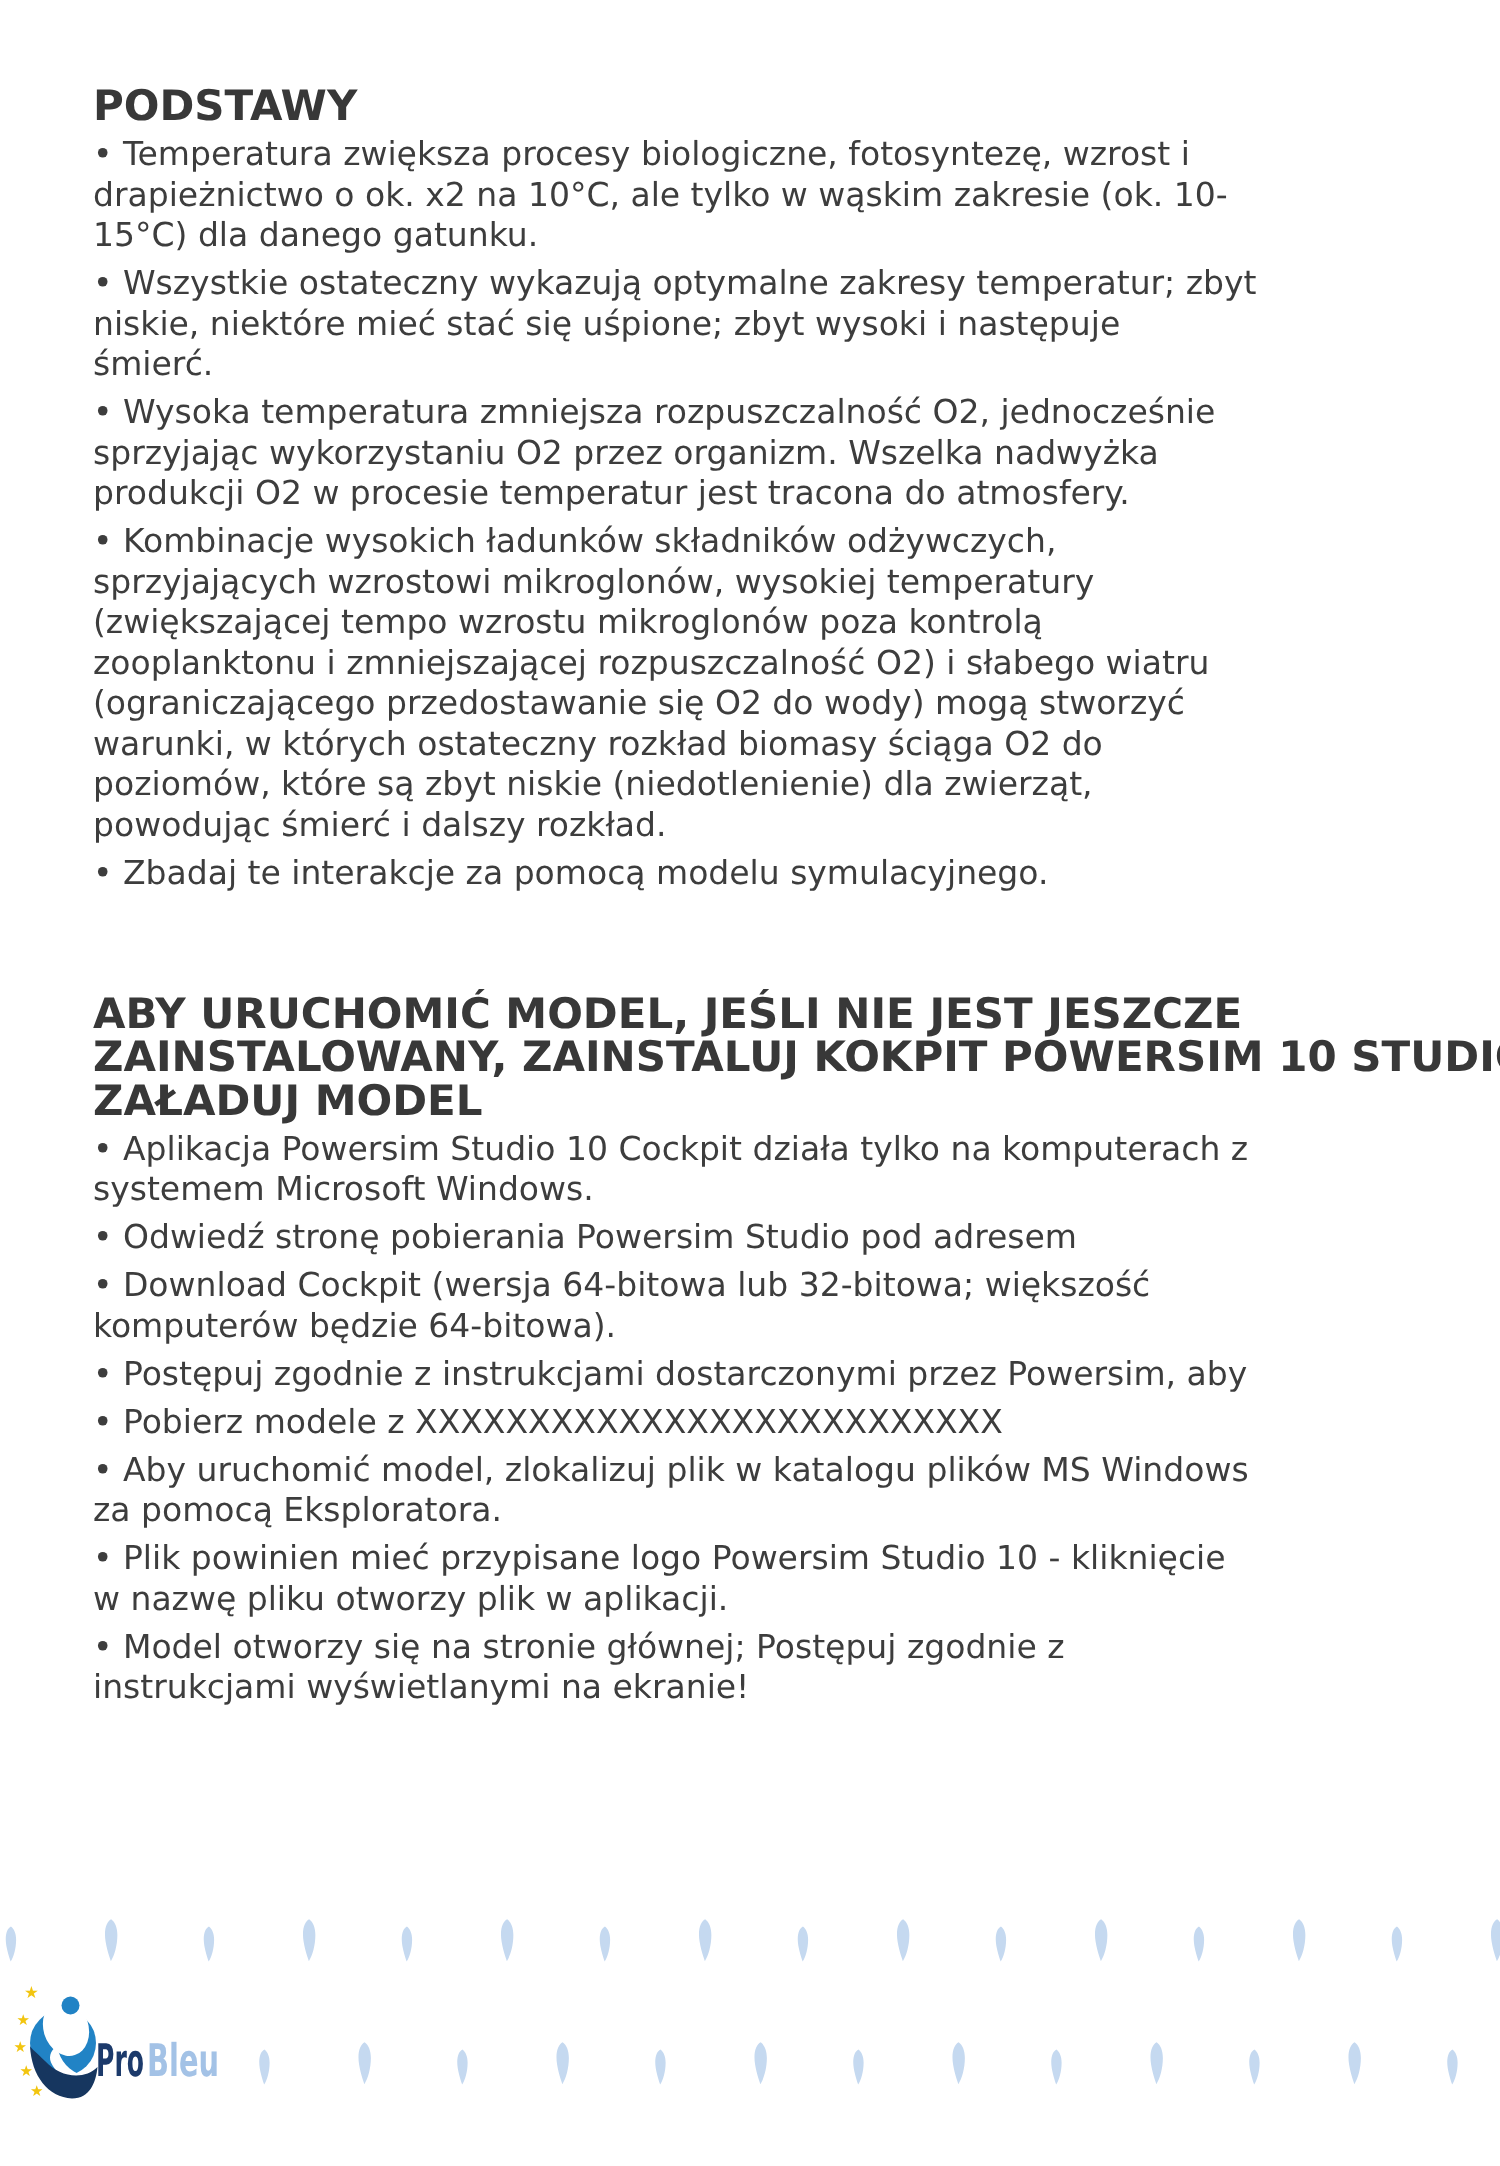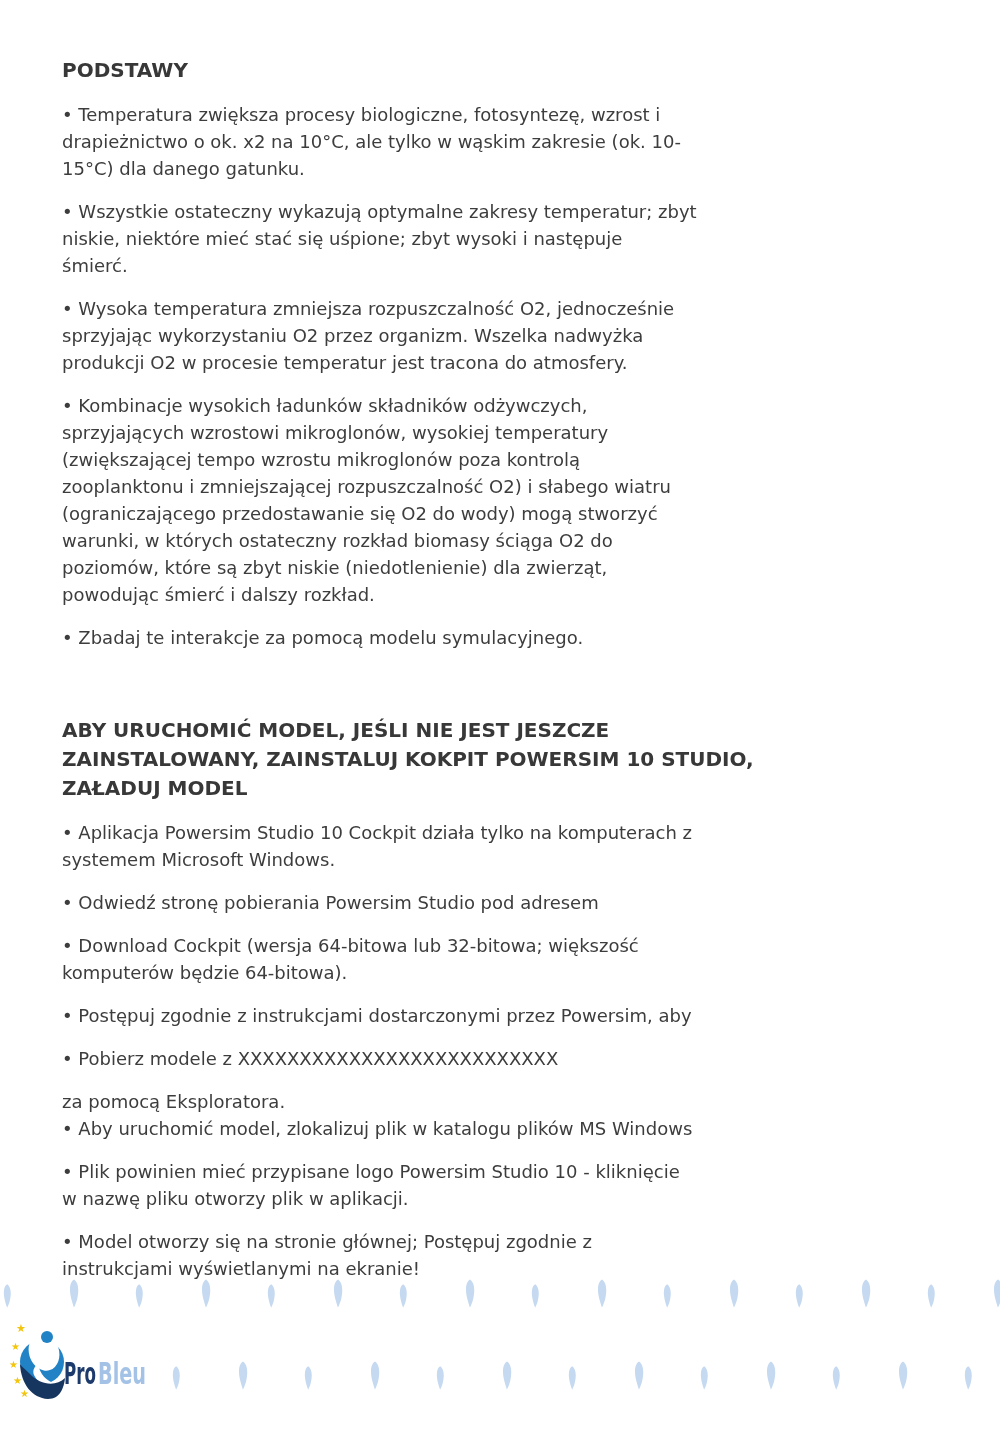--- a/index.html
+++ b/index.html
@@ -2,23 +2,23 @@
 <html><head>
 <meta charset="utf-8">
 <style>
   html,body{margin:0;padding:0;}
   body{
     width:1000px;height:1444px;position:relative;background:#ffffff;
     font-family:"DejaVu Sans","Liberation Sans",sans-serif;
     color:#3d3d3d;overflow:hidden;
   }
   .content{position:absolute;left:62px;top:56px;width:886px;}
-  .heading{font-weight:bold;font-size:20px;line-height:29px;color:#383838;margin:0 0 5px 0;}
+  .heading{font-weight:bold;font-size:28px;line-height:29px;color:#383838;margin:0 0 5px 0;}
   .heading .hline{white-space:nowrap;}
-  .para{margin:16px 0 5px 0;font-size:18px;line-height:27px;}
+  .para{margin:5px 0 5px 0;font-size:22px;line-height:27px;}
   .para .line{white-space:nowrap;}
   .section-gap{height:60px;}
   .footer{position:absolute;left:0;top:0;width:1000px;height:1444px;pointer-events:none;}
   .droplet{position:absolute;}
   .logo{position:absolute;left:8px;top:1316px;width:200px;height:110px;}
 </style>
 </head>
 <body>
 
 <div class="content">
@@ -71,22 +71,22 @@
         <div class="line">• Download Cockpit (wersja 64-bitowa lub 32-bitowa; większość</div>
         <div class="line">komputerów będzie 64-bitowa).</div>
       </div>
       <div class="para">
         <div class="line">• Postępuj zgodnie z instrukcjami dostarczonymi przez Powersim, aby</div>
       </div>
       <div class="para">
         <div class="line">• Pobierz modele z XXXXXXXXXXXXXXXXXXXXXXXXXX</div>
       </div>
       <div class="para">
+        <div class="line">• Aby uruchomić model, zlokalizuj plik w katalogu plików MS Windows</div>
         <div class="line">za pomocą Eksploratora.</div>
-        <div class="line">• Aby uruchomić model, zlokalizuj plik w katalogu plików MS Windows</div>
       </div>
       <div class="para">
         <div class="line">• Plik powinien mieć przypisane logo Powersim Studio 10 - kliknięcie</div>
         <div class="line">w nazwę pliku otworzy plik w aplikacji.</div>
       </div>
       <div class="para">
         <div class="line">• Model otworzy się na stronie głównej; Postępuj zgodnie z</div>
         <div class="line">instrukcjami wyświetlanymi na ekranie!</div>
       </div>
     </div>

